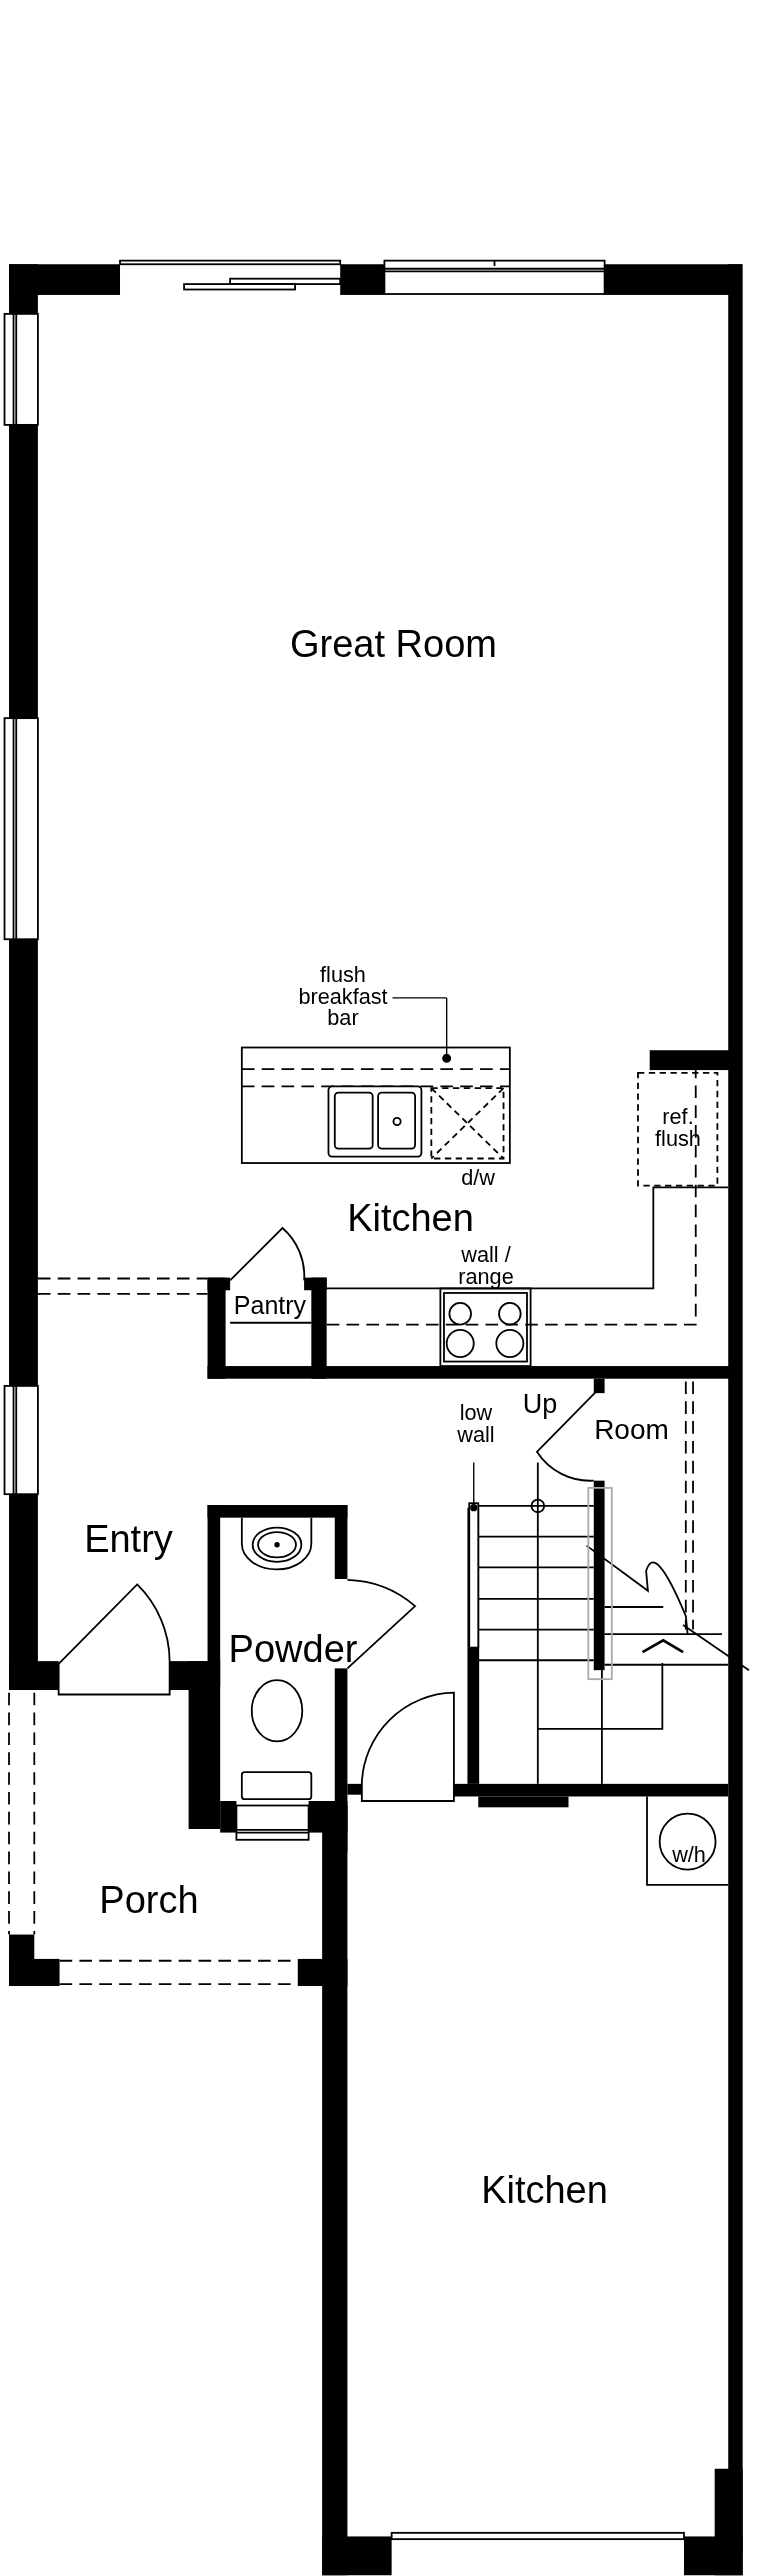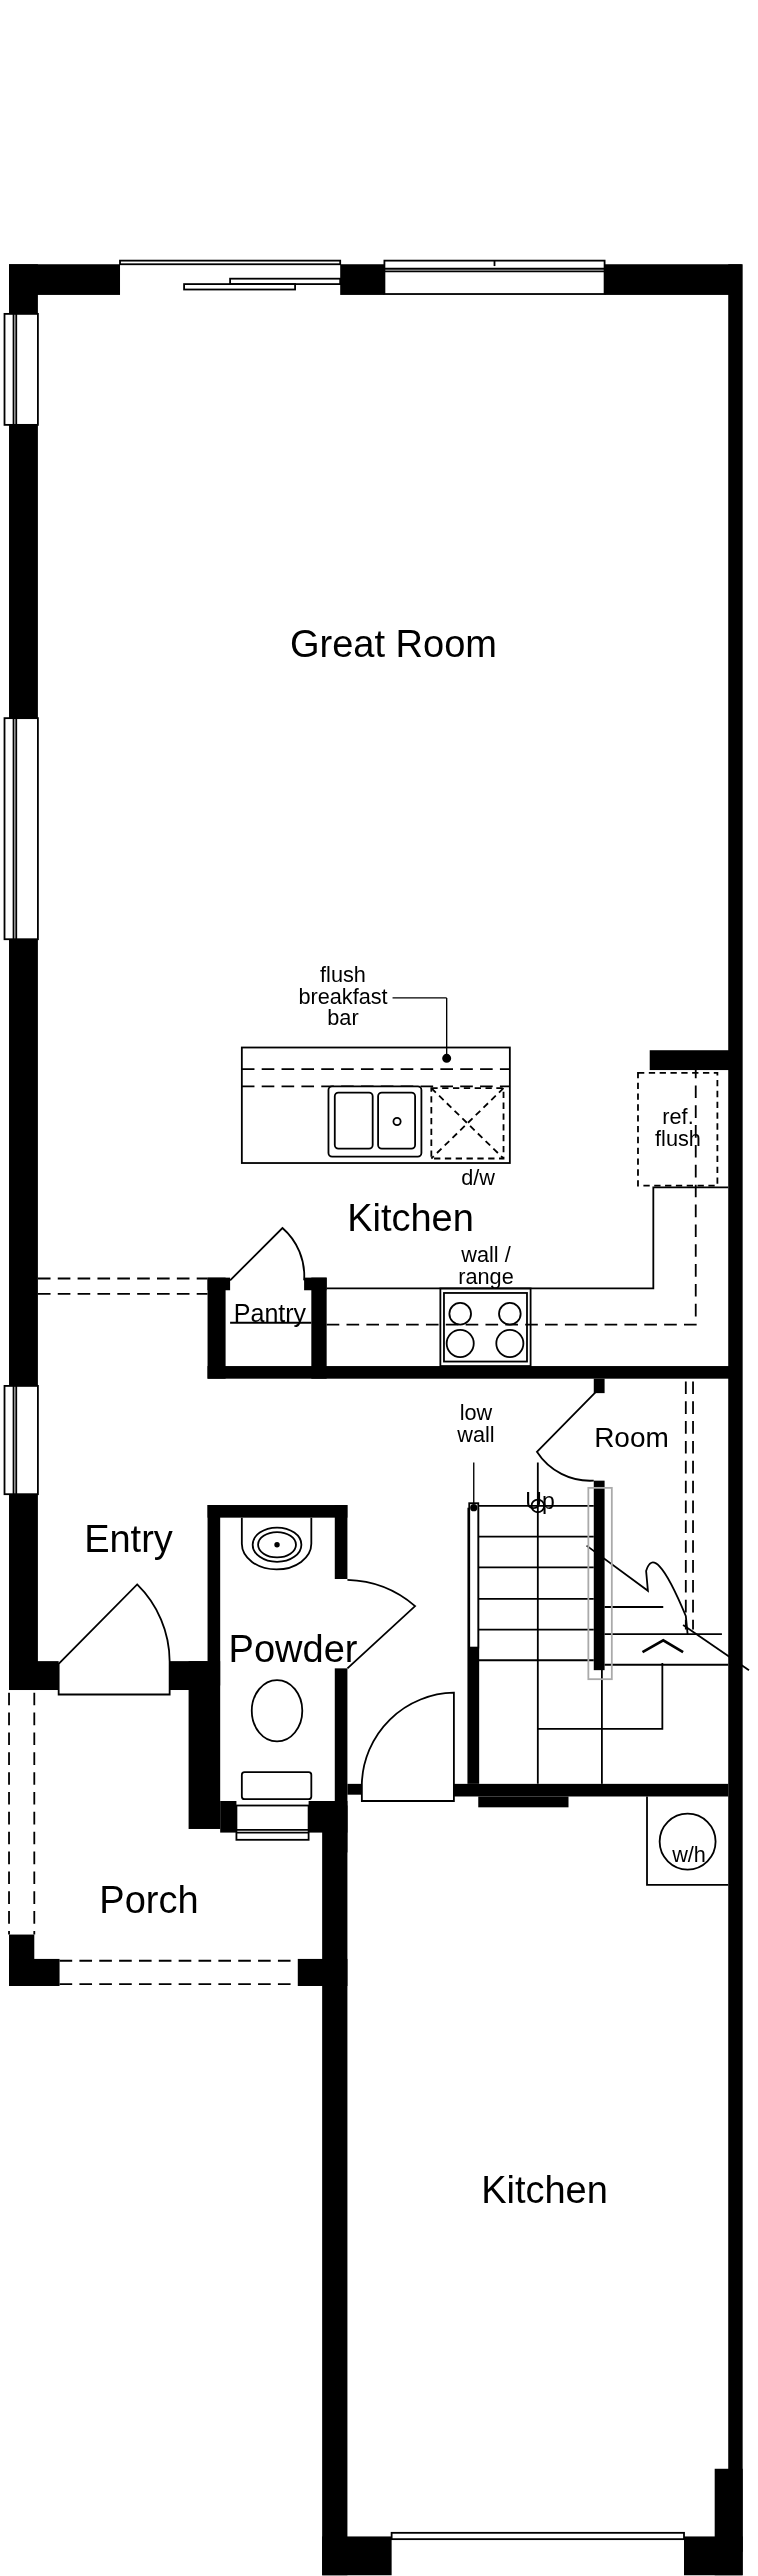--- a/index.html
+++ b/index.html
@@ -1,20 +1,20 @@
 <!DOCTYPE html>
 <html style="font-size:14.4px"><head>
   <meta charset="utf-8">
   <style>
     html, body { margin: 0; padding: 0; background: #ffffff; }
     body { width: 758px; height: 2576px; position: relative; overflow: hidden; font-family: "Liberation Sans", sans-serif; }
     #plan { position: absolute; left: 0; top: 0; width: 758px; height: 2576px; }
     .lbl { position: absolute; color: #000000; font-family: Liberation Sans, sans-serif; text-align: center; white-space: nowrap; line-height: 1; }
     .room { font-size: 38px; }
-    .mid  { font-size: 28px; margin-top: 8px; }
+    .mid  { font-size: 28px; }
     .small { font-size: 21.7px; line-height: 21.7px; }
   </style>
 </head>
 <body>
 
 <svg id="plan" viewBox="0 0 840 2853" xmlns="http://www.w3.org/2000/svg">
   <g fill="#000">
 
     <rect x="10" y="292" width="123" height="34"></rect>
     <rect x="377" y="292" width="49" height="34"></rect>
@@ -225,15 +225,15 @@
   <div>flush</div>
 </div>
 <div class="lbl small" style="left:441px;top:1244px;width:90px;">
   <div>wall /</div>
   <div>range</div>
 </div>
 <div class="lbl small" style="left:449px;top:1402px;width:54px;">
   <div>low</div>
   <div>wall</div>
 </div>
-<div class="lbl mid" style="left:515px;top:1482px;width:50px;font-size:23px;text-align:center;">Up</div>
+<div class="lbl mid" style="left:515px;top:1391px;width:50px;font-size:27px;text-align:center;">Up</div>
 <div class="lbl small" style="left:664px;top:1831px;width:50px;margin-top:13px;">w/h</div>
 
 
 </body></html>

